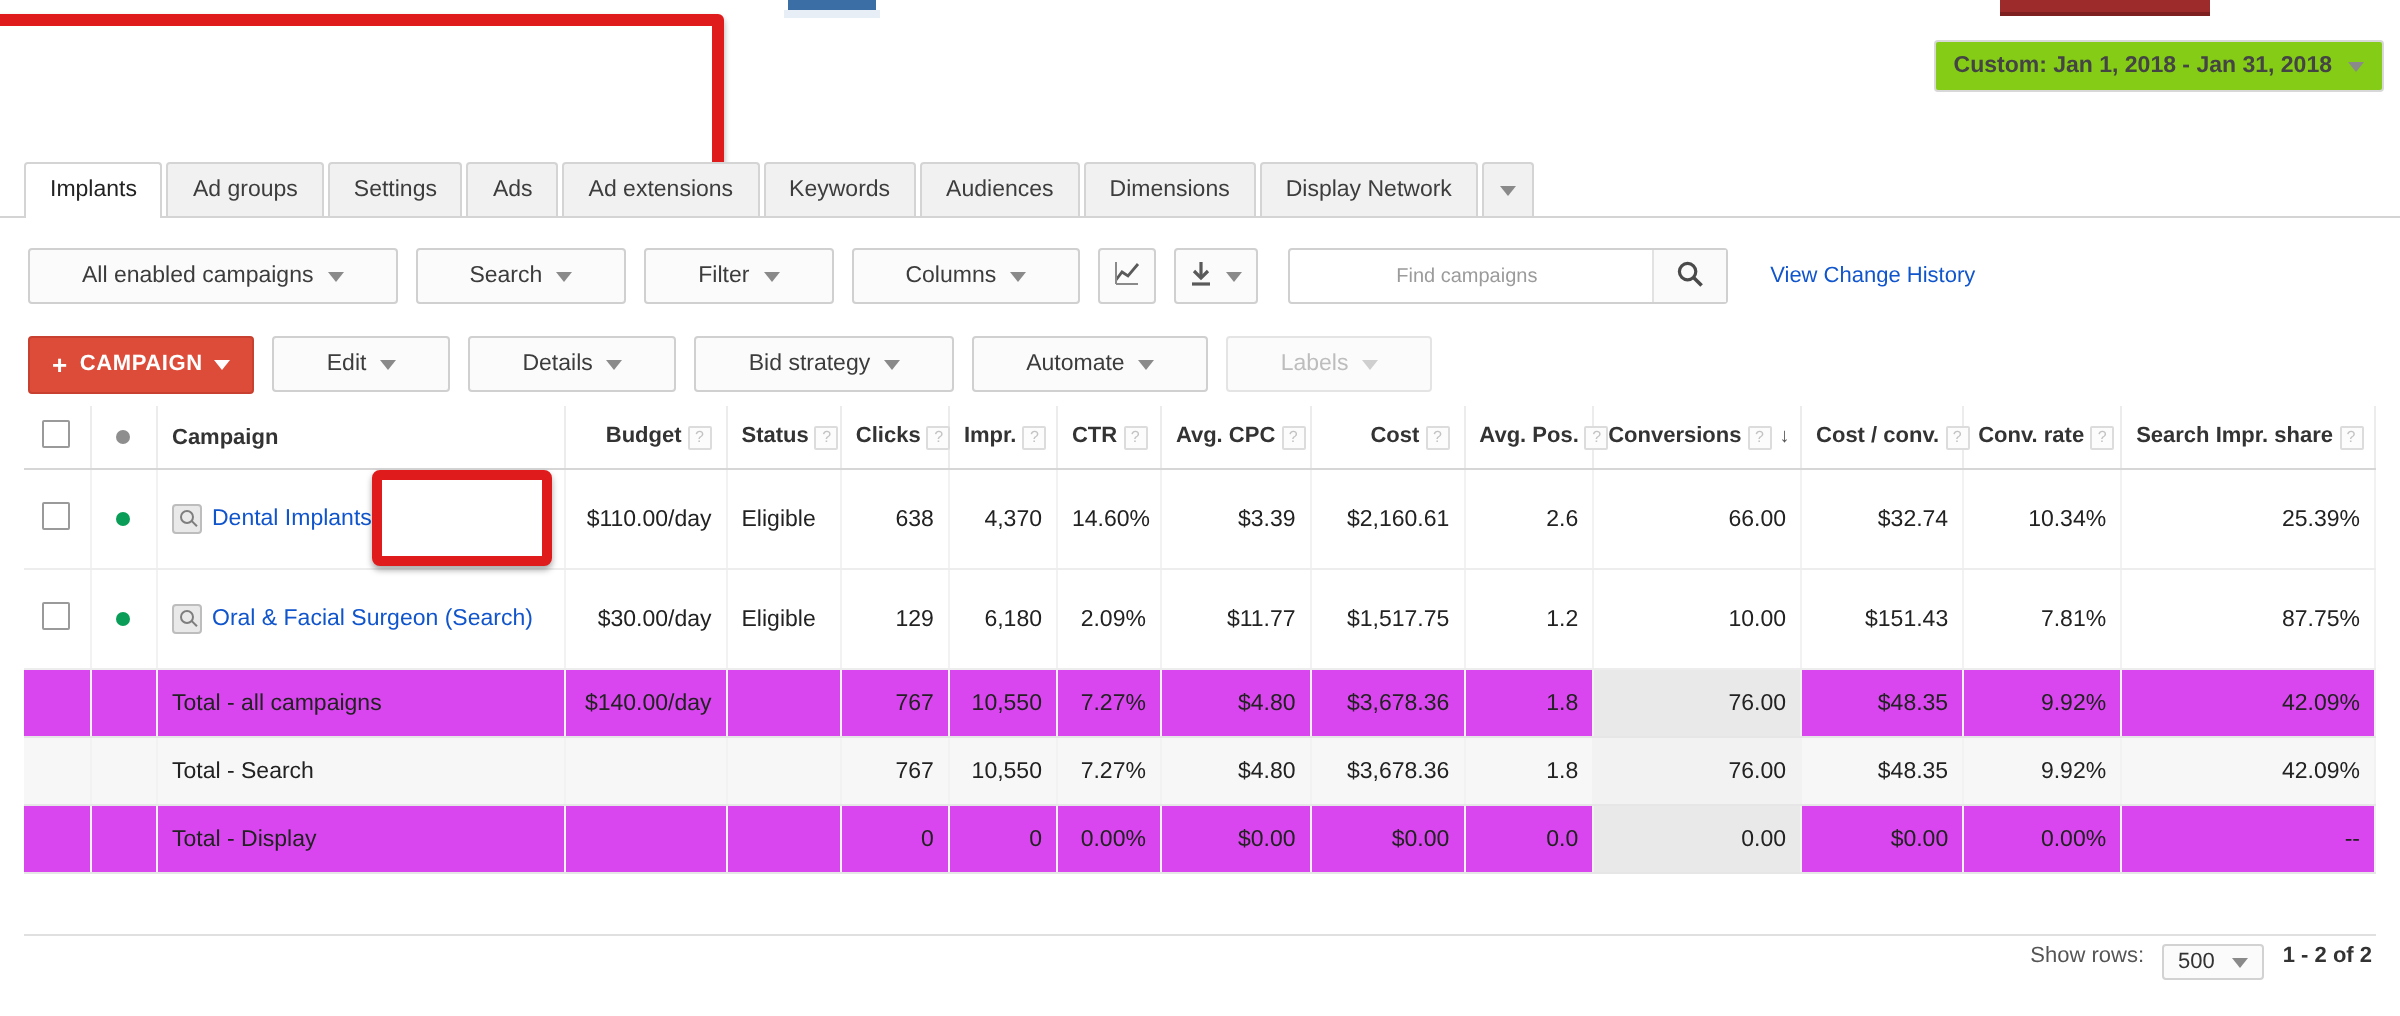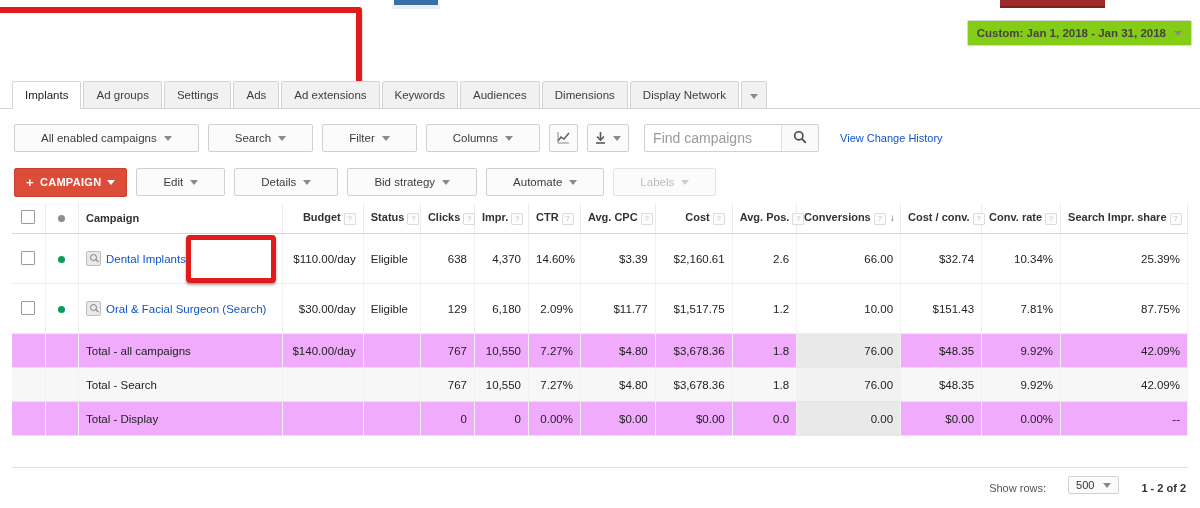--- a/index.html
+++ b/index.html
@@ -60,21 +60,21 @@
   }
   .btn{
     height:26px;display:inline-flex;align-items:center;gap:7px;
     padding:0 26px;border:1px solid #d0d0d0;border-radius:2px;background:#fbfbfb;
     font-size:11.5px;color:#3c3c3c;white-space:nowrap;
   }
   .btn.icon-only{padding:0 7px;}
   .searchwrap{display:flex;align-items:center;height:26px;border:1px solid #d0d0d0;border-radius:2px;background:#fff;margin-left:6px;}
   .searchwrap input{
     border:none;outline:none;height:28px;width:120px;padding:0 8px;
-    font-family:"Liberation Sans",sans-serif;font-size:14px;color:#333;background:transparent;
+    font-family:"Liberation Sans",sans-serif;font-size:10px;color:#333;background:transparent;margin-left:45px;
   }
   .searchwrap input::placeholder{color:#9b9b9b;}
   .searchbtn{width:36px;height:26px;display:flex;align-items:center;justify-content:center;border-left:1px solid #e2e2e2;background:#fafafa;}
   .link{color:#1155cc;font-size:11px;margin-left:12px;cursor:pointer;}
 
   
   .actionbar{
     position:absolute;left:0;top:166px;width:1200px;height:32px;
     display:flex;align-items:center;padding-left:14px;box-sizing:border-box;gap:9px;
   }
@@ -123,29 +123,29 @@
   .magnifier:after{
     content:"";position:absolute;left:3px;top:2px;width:5px;height:5px;
     border:1.4px solid #7e7e7e;border-radius:50%;
   }
   .magnifier:before{
     content:"";position:absolute;left:7.5px;top:7.5px;width:3.5px;height:1.4px;
     background:#7e7e7e;transform:rotate(45deg);
   }
   a.camp{color:#1155cc;text-decoration:none;vertical-align:middle;}
   tr.total td{height:33px;background:#f7f7f7;font-weight:normal;color:#222;border-bottom:1px solid #e6e6e6;}
-  tr.total.alt td{background:#f0abfc;}
+  tr.total.alt td{background:#d946ef;}
   tr.total td.sorted{background:#f2f2f2;}
   tr.total.alt td.sorted{background:#e9e9e9;}
   tr.datarow td{background:#fff;}
 
   
   .footer{
     position:absolute;right:14px;top:472px;height:22px;
-    display:flex;align-items:flex-end;gap:22px;font-size:11px;color:#555;
+    display:flex;align-items:flex-start;gap:9px;font-size:11px;color:#555;
   }
   .rows-select{
     display:inline-flex;align-items:center;gap:9px;border:1px solid #d2d2d2;
     background:#fbfbfb;border-radius:2px;padding:2px 7px;font-size:11px;color:#333;
   }
   .pageinfo{font-weight:bold;color:#333;}
   .footline{position:absolute;left:12px;top:467px;width:1176px;height:1px;background:#e0e0e0;}
 </style>
 </head>
 <body>

